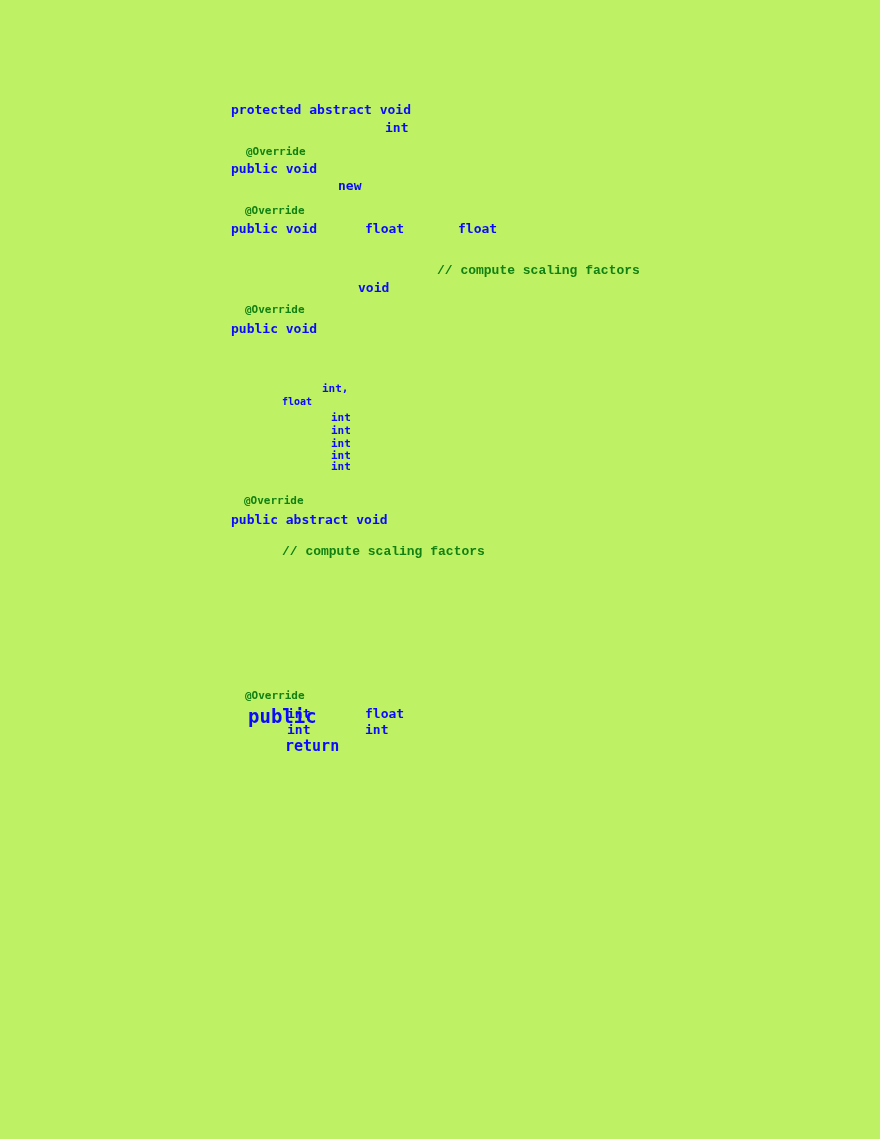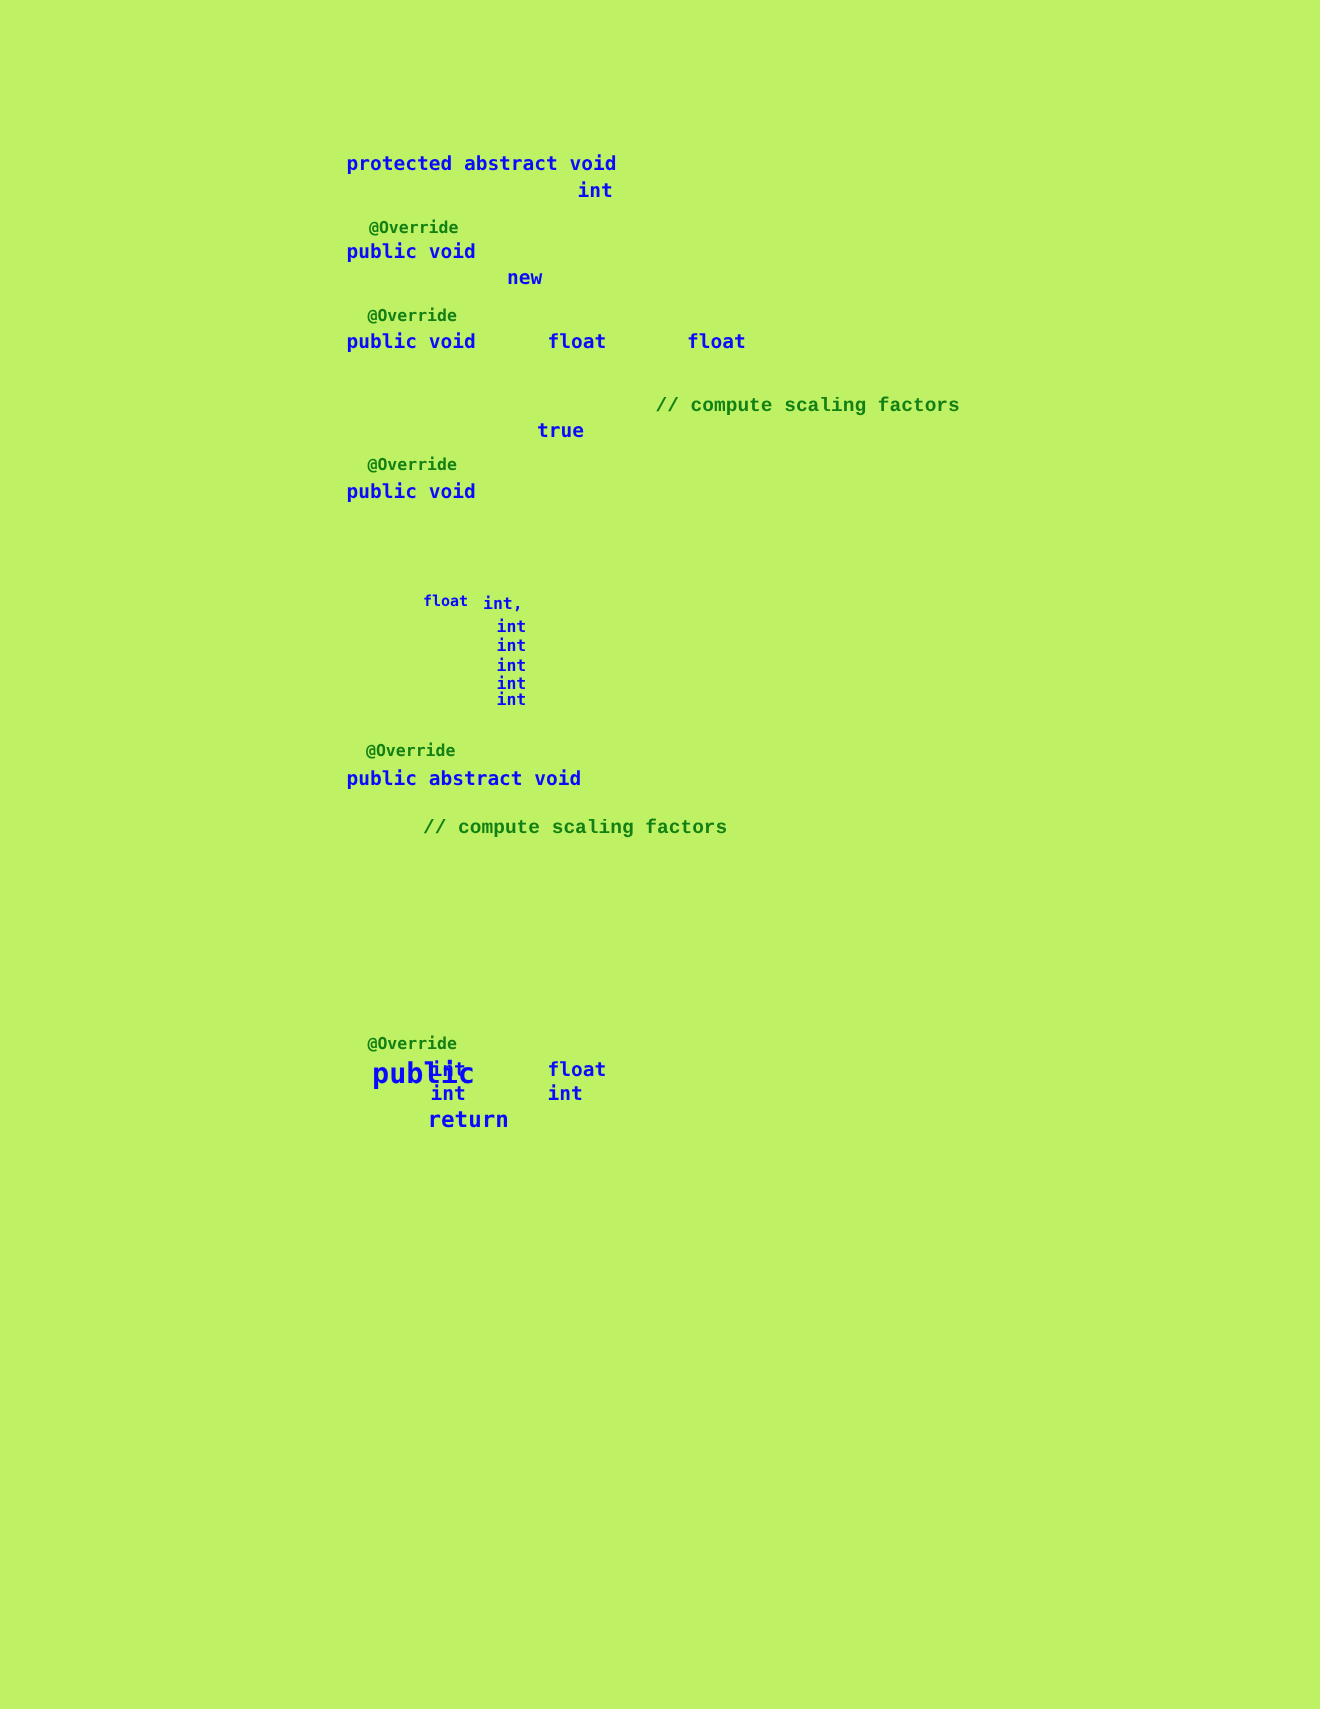--- a/index.html
+++ b/index.html
@@ -34,25 +34,25 @@
       <span class="tok keyword" style="left: 231px; top: 103px; font-size: 13px; color: rgb(10, 10, 255);">protected abstract void</span>
       <span class="tok keyword" style="left: 385px; top: 121px; font-size: 13px; color: rgb(10, 10, 255);">int</span>
       <span class="tok annotation" style="left: 234px; top: 146px; font-size: 11px; color: rgb(18, 128, 18);">@Override</span>
       <span class="tok keyword" style="left: 231px; top: 162px; font-size: 13px; color: rgb(10, 10, 255);">public void</span>
       <span class="tok keyword" style="left: 338px; top: 179px; font-size: 13px; color: rgb(10, 10, 255);">new</span>
       <span class="tok annotation" style="left: 233px; top: 205px; font-size: 11px; color: rgb(18, 128, 18);">@Override</span>
       <span class="tok keyword" style="left: 231px; top: 222px; font-size: 13px; color: rgb(10, 10, 255);">public void</span>
       <span class="tok keyword" style="left: 365px; top: 222px; font-size: 13px; color: rgb(10, 10, 255);">float</span>
       <span class="tok keyword" style="left: 458px; top: 222px; font-size: 13px; color: rgb(10, 10, 255);">float</span>
       <span class="tok comment" style="left: 437px; top: 264px; font-size: 13px; color: rgb(18, 128, 18);">// compute scaling factors</span>
-      <span class="tok keyword" style="left: 358px; top: 281px; font-size: 13px; color: rgb(10, 10, 255);">true</span>
+      <span class="tok keyword" style="left: 358px; top: 281px; font-size: 13px; color: rgb(10, 10, 255);">void</span>
       <span class="tok annotation" style="left: 233px; top: 304px; font-size: 11px; color: rgb(18, 128, 18);">@Override</span>
       <span class="tok keyword" style="left: 231px; top: 322px; font-size: 13px; color: rgb(10, 10, 255);">public void</span>
       <span class="tok keyword" style="left: 282px; top: 397px; font-size: 10px; color: rgb(10, 10, 255);">float</span>
-      <span class="tok keyword" style="left: 322px; top: 397px; font-size: 11px; color: rgb(10, 10, 255);">int,</span>
+      <span class="tok keyword" style="left: 322px; top: 383px; font-size: 11px; color: rgb(10, 10, 255);">int,</span>
       <span class="tok keyword" style="left: 331px; top: 412px; font-size: 11px; color: rgb(10, 10, 255);">int</span>
       <span class="tok keyword" style="left: 331px; top: 425px; font-size: 11px; color: rgb(10, 10, 255);">int</span>
       <span class="tok keyword" style="left: 331px; top: 438px; font-size: 11px; color: rgb(10, 10, 255);">int</span>
       <span class="tok keyword" style="left: 331px; top: 450px; font-size: 11px; color: rgb(10, 10, 255);">int</span>
       <span class="tok keyword" style="left: 331px; top: 461px; font-size: 11px; color: rgb(10, 10, 255);">int</span>
       <span class="tok annotation" style="left: 232px; top: 495px; font-size: 11px; color: rgb(18, 128, 18);">@Override</span>
       <span class="tok keyword" style="left: 231px; top: 513px; font-size: 13px; color: rgb(10, 10, 255); text-align: right;">public abstract void</span>
       <span class="tok comment" style="left: 282px; top: 545px; font-size: 13px; color: rgb(18, 128, 18);">// compute scaling factors</span>
       <span class="tok annotation" style="left: 233px; top: 690px; font-size: 11px; color: rgb(18, 128, 18);">@Override</span>
       <span class="tok keyword" style="left: 248px; top: 707px; font-size: 19px; color: rgb(10, 10, 255);">public</span>

